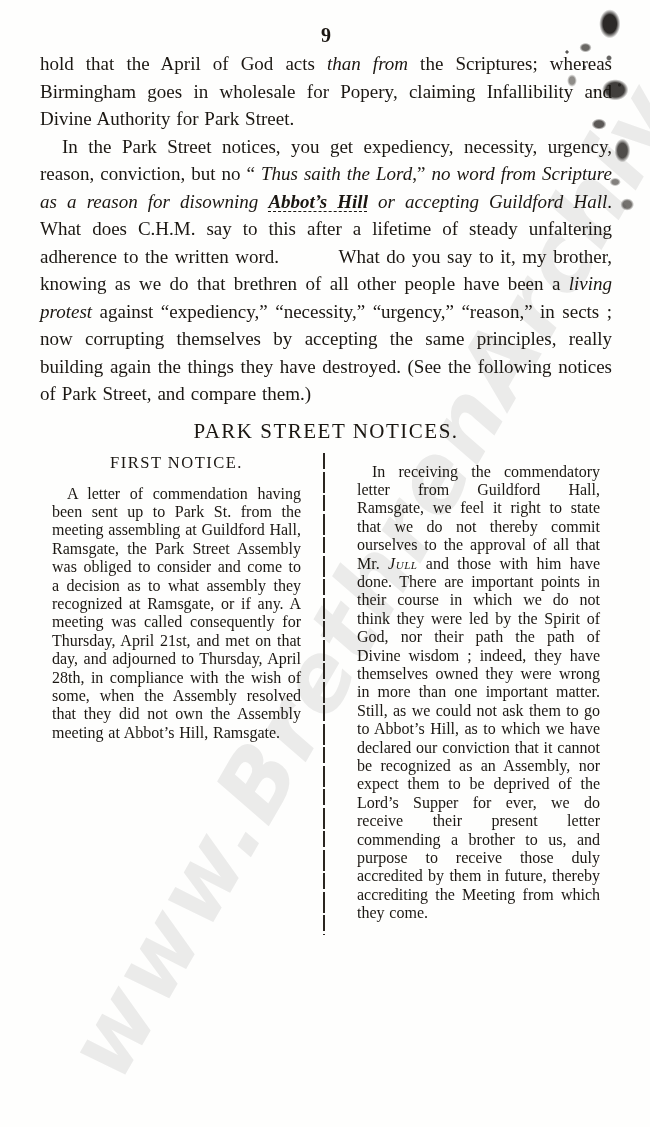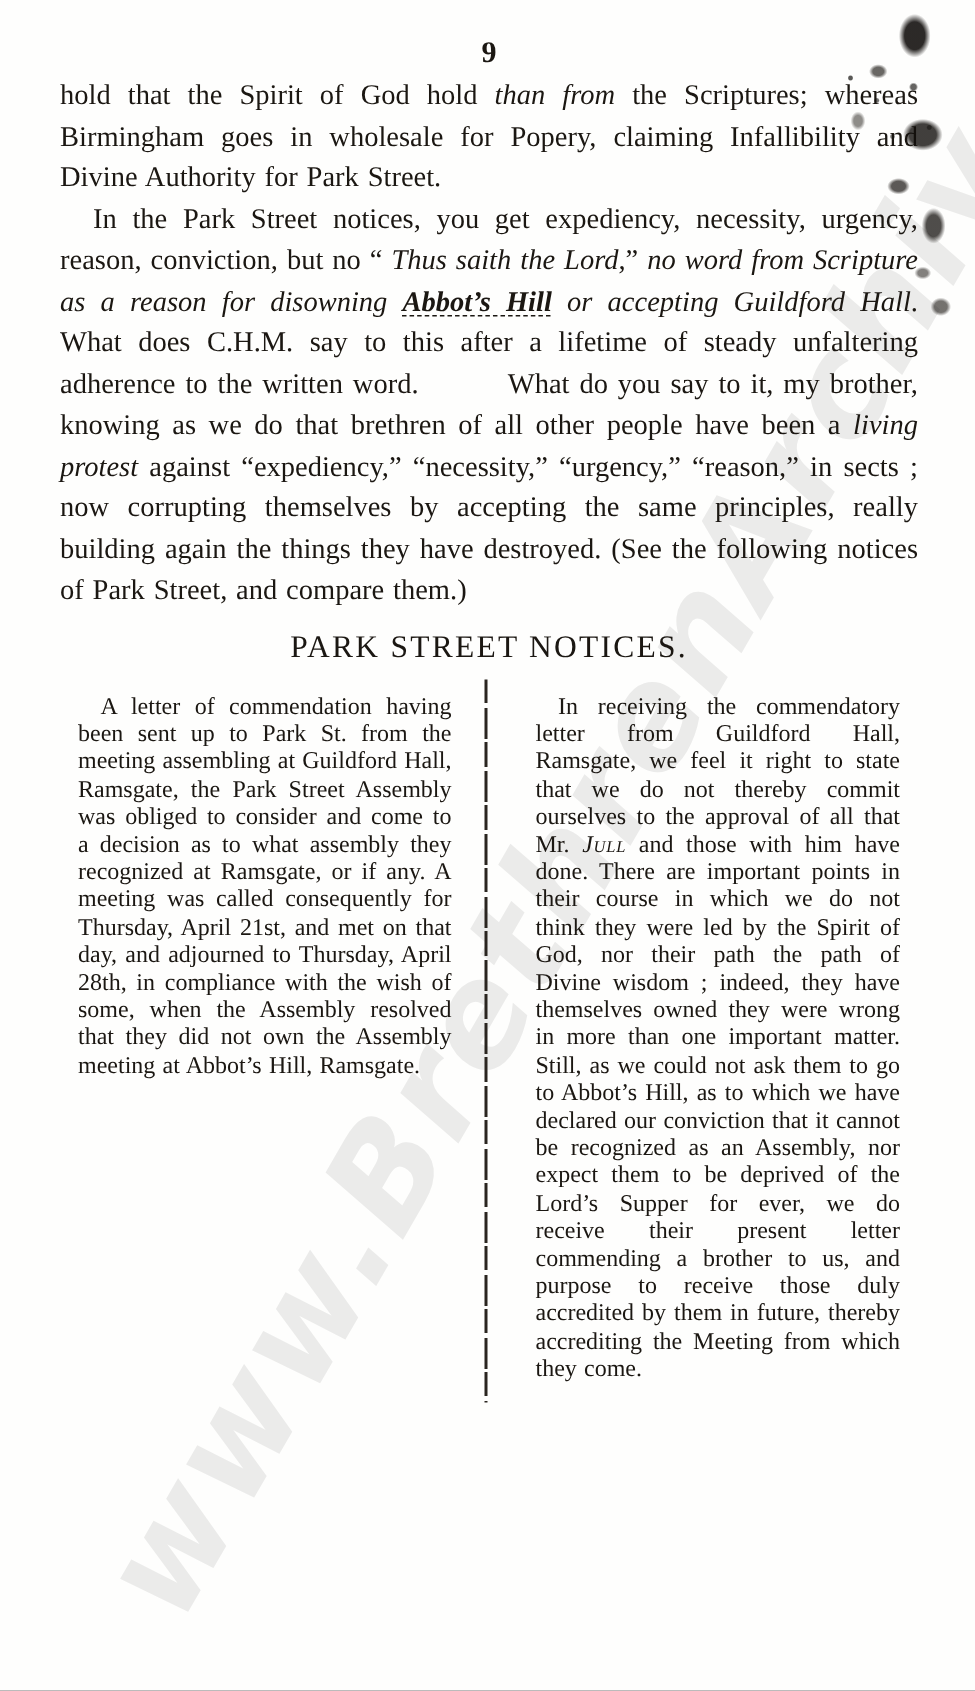--- a/index.html
+++ b/index.html
@@ -121,29 +121,30 @@
   <div class="blot blot-1"></div>
   <div class="blot blot-2"></div>
   <div class="blot blot-3"></div>
 
   <div class="content">
 
     <div class="pageno">9</div>
 
     <div class="text-block">
 
-      <p class="para"><span>hold that the Spirit of God hold </span><span class="it">than from</span><span> the Scriptures; whereas Birmingham goes in wholesale for Popery, claiming Infallibility and Divine Authority for Park Street.</span></p>
+      <p class="para"><span>hold that the April of God acts </span><span class="it">than from</span><span> the Scriptures; whereas Birmingham goes in wholesale for Popery, claiming Infallibility and Divine Authority for Park Street.</span></p>
 
       <p class="para indent"><span>In the Park Street notices, you get expediency, necessity, urgency, reason, conviction, but no “ </span><span class="it">Thus saith the Lord</span><span>,” </span><span class="it">no word from Scripture as a reason for disowning </span><span class="it ul">Abbot’s Hill</span><span class="it"> or accepting Guildford Hall</span><span>.  What does C.H.M. say to this after a lifetime of steady unfaltering adherence to the written word.</span><span>&nbsp;&nbsp;&nbsp;&nbsp;&nbsp;&nbsp;&nbsp;&nbsp;&nbsp;</span><span>What do you say to it, my brother, knowing as we do that brethren of all other people have been a </span><span class="it">living protest</span><span> against “expediency,” “necessity,” “urgency,” “reason,” in sects ; now corrupting themselves by accepting the same principles, really building again the things they have destroyed.  (See the following notices of Park Street, and compare them.)</span></p>
 
       <h2 class="main-heading">PARK STREET NOTICES.</h2>
 
       <div class="columns">
 
         <div class="col col-left">
+          <h3 class="col-heading">FIRST NOTICE.</h3>
           <p class="col-para"><span>A letter of commendation having been sent up to Park St. from the meeting assembling at Guildford Hall, Ramsgate, the Park Street Assembly was obliged to consider and come to a decision as to what assembly they recognized at Ramsgate, or if any.  A meeting was called consequently for Thursday, April 21st, and met on that day, and adjourned to Thursday, April 28th, in compliance with the wish of some, when the Assembly resolved that they did not own the Assembly meeting at Abbot’s Hill, Ramsgate.</span></p>
         </div>
 
         <div class="col-divider"></div>
 
         <div class="col col-right">
           <p class="col-para"><span>In receiving the commendatory letter from Guildford Hall, Ramsgate, we feel it right to state that we do not thereby commit ourselves to the approval of all that Mr. </span><span class="sc">Jull</span><span> and those with him have done.  There are important points in their course in which we do not think they were led by the Spirit of God, nor their path the path of Divine wisdom ; indeed, they have themselves owned they were wrong in more than one important matter.  Still, as we could not ask them to go to Abbot’s Hill, as to which we have declared our conviction that it cannot be recognized as an Assembly, nor expect them to be deprived of the Lord’s Supper for ever, we do receive their present letter commending a brother to us, and purpose to receive those duly accredited by them in future, thereby accrediting the Meeting from which they come.</span></p>
         </div>
 
       </div>

